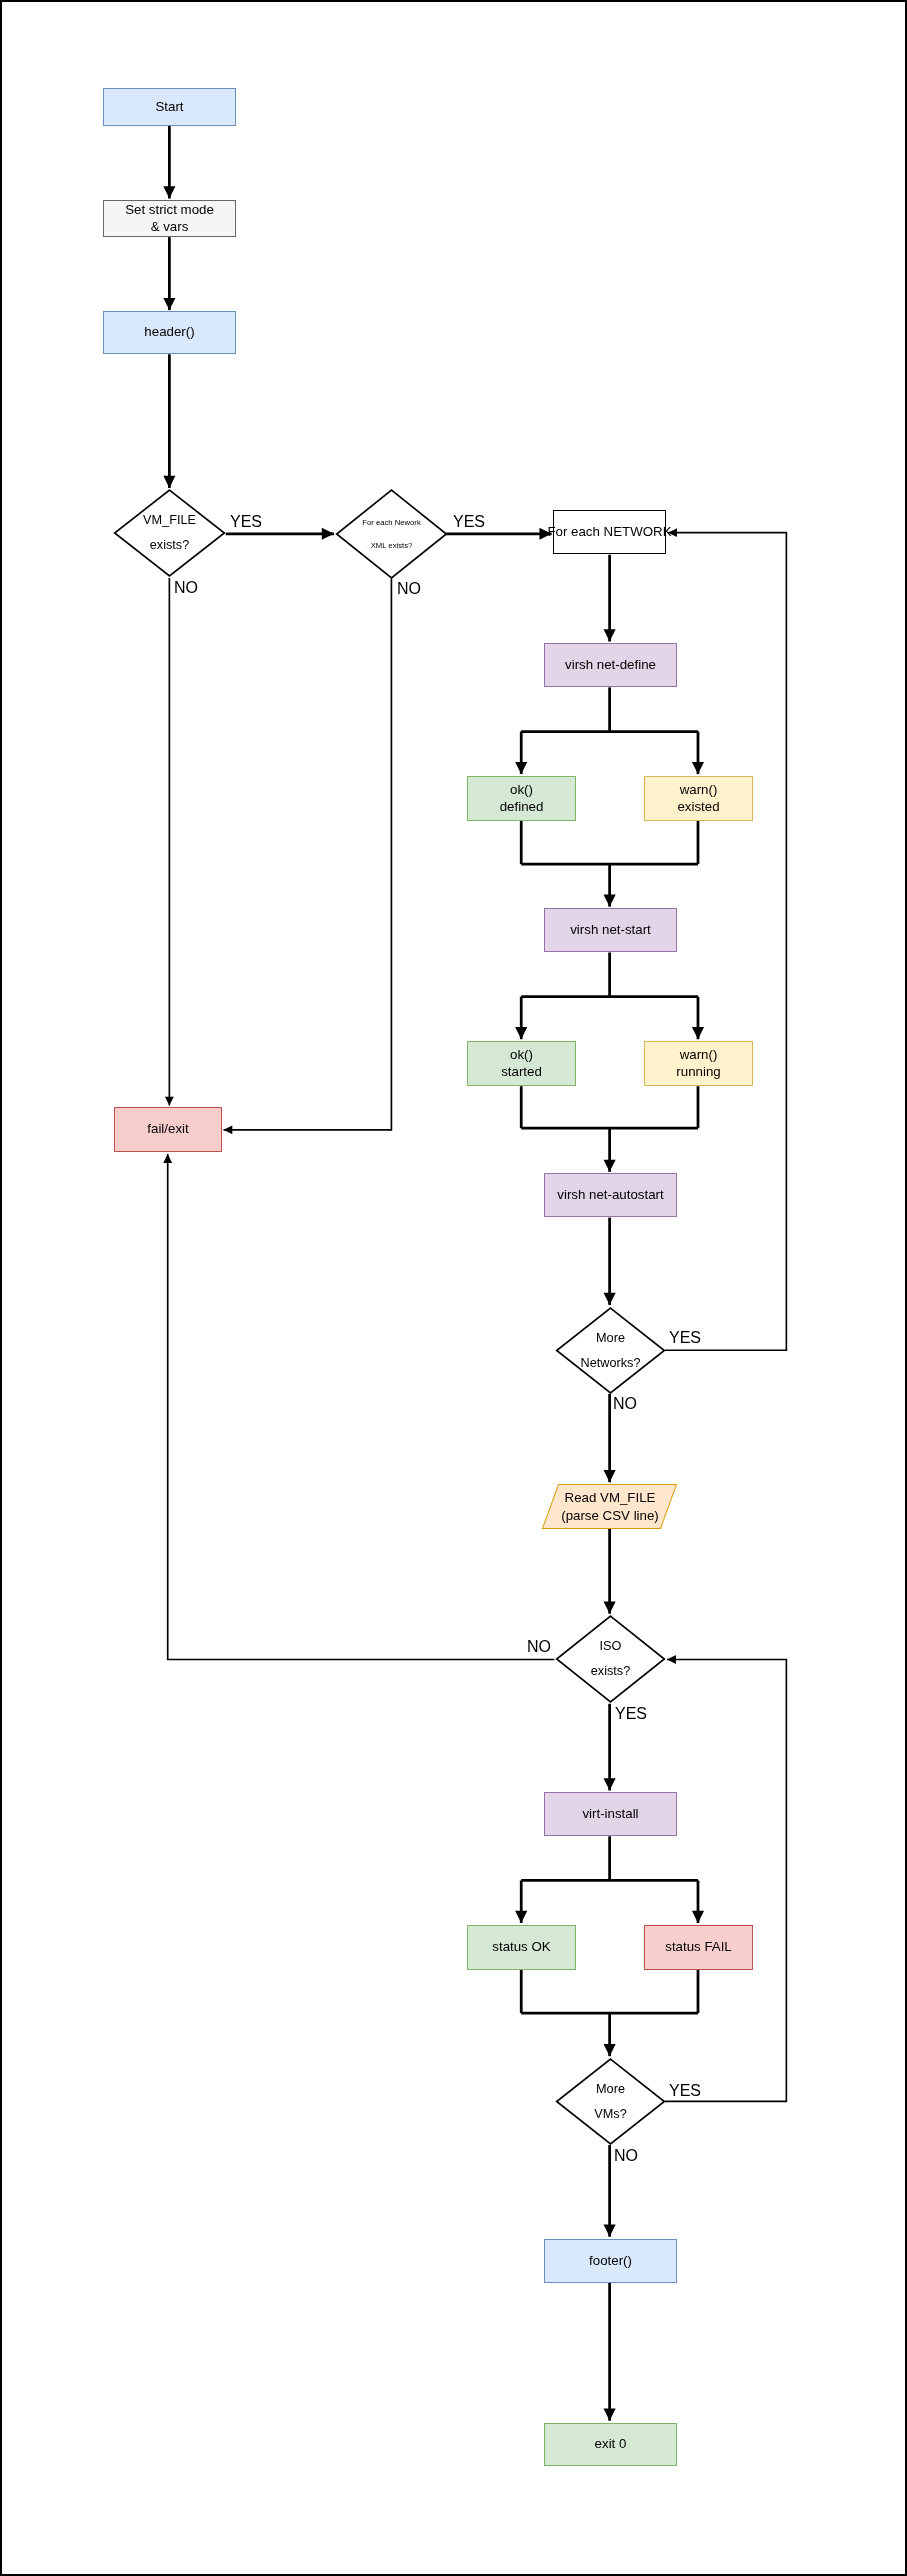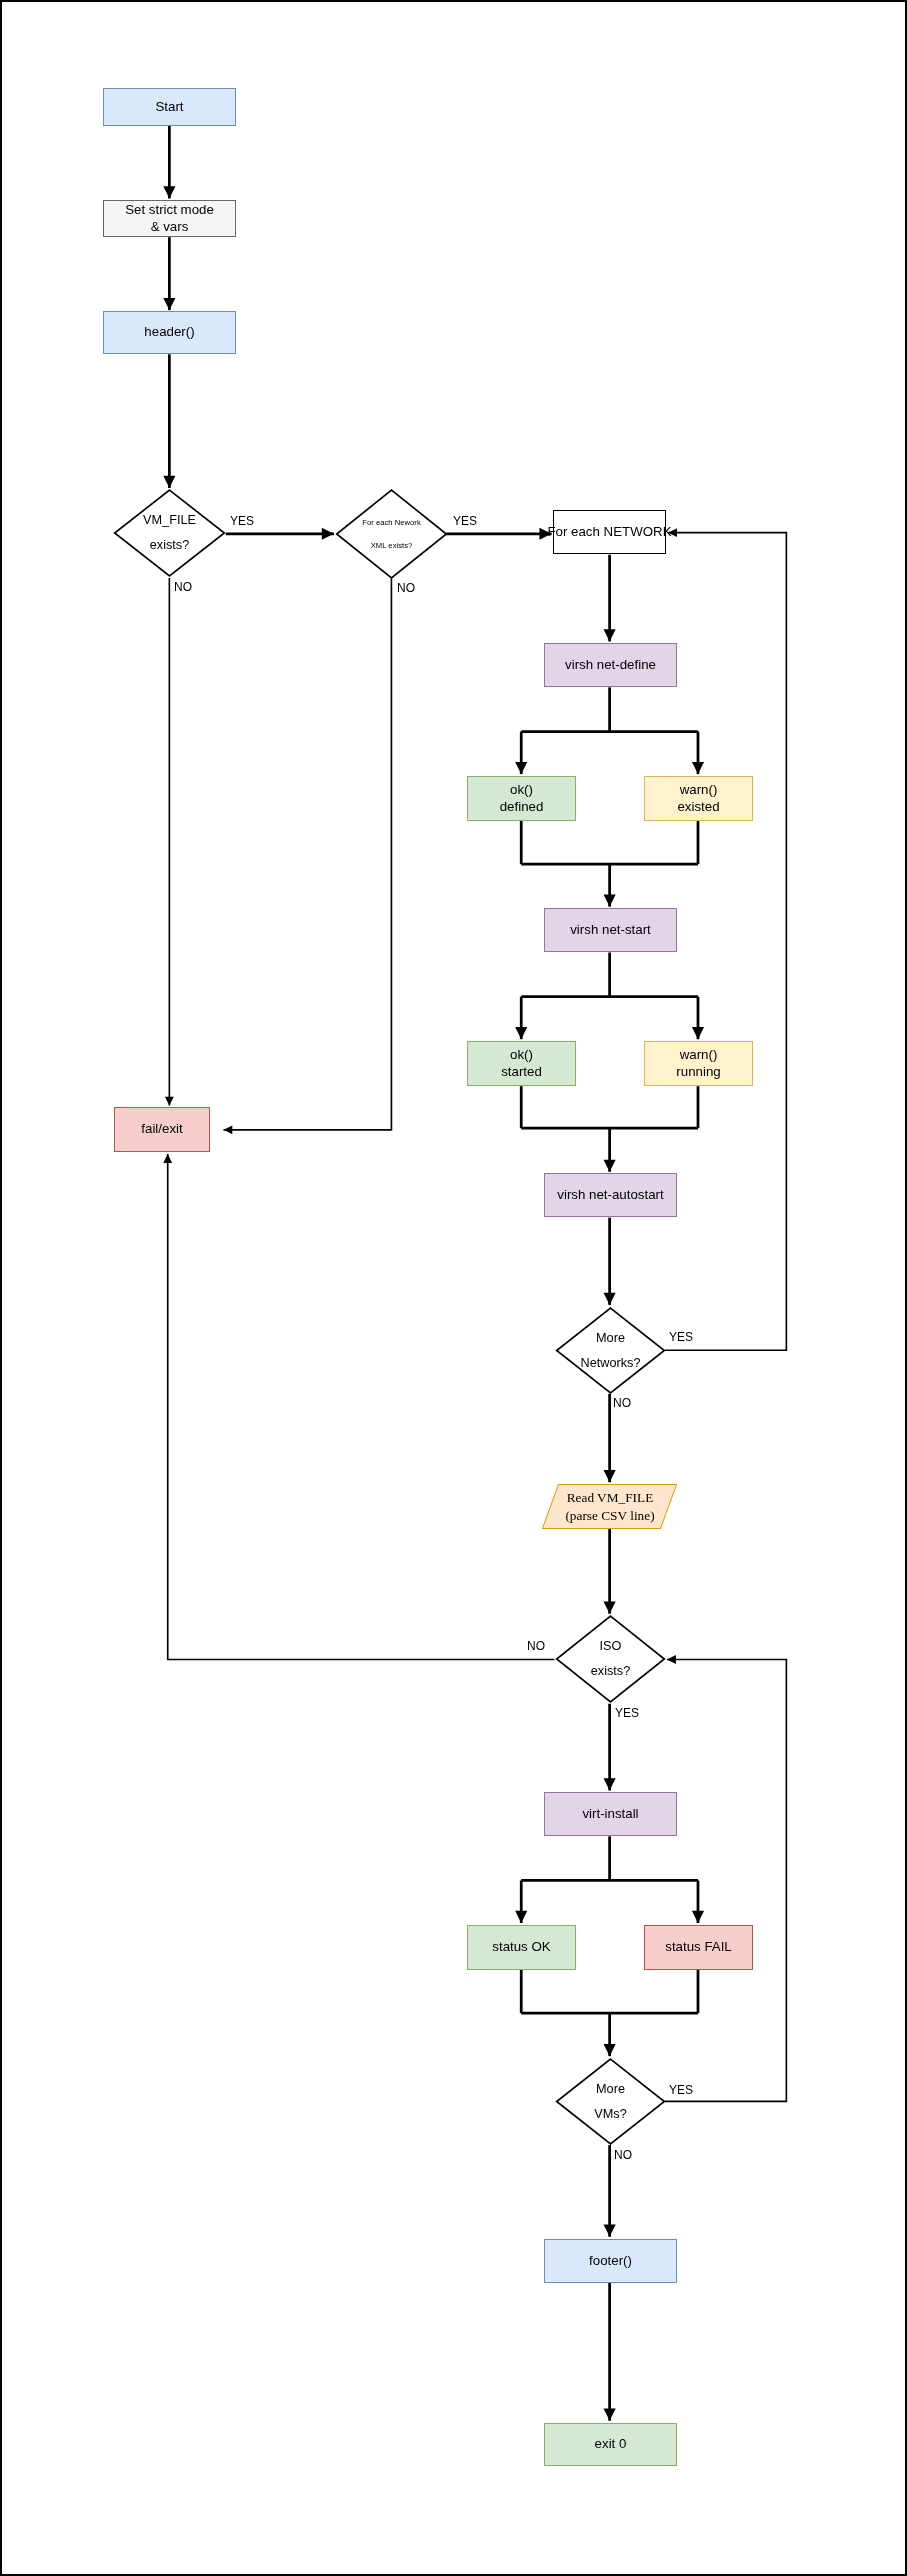--- a/index.html
+++ b/index.html
@@ -23,28 +23,28 @@
   .yellow{background:var(--yellow-fill,#fff2cc);border-color:var(--yellow-stroke,#d6b656);}
   .red   {background:var(--red-fill,#f8cecc);   border-color:var(--red-stroke,#b85450);}
   .plain {background:#ffffff;border-color:#000000;}
   .diamond{position:absolute;z-index:2;}
   .diamond > svg{position:absolute;left:0;top:0;width:100%;height:100%;}
   .diamond polygon{fill:#ffffff;stroke:#000;stroke-width:3;}
   .dlabel{position:absolute;inset:0;display:flex;flex-direction:column;align-items:center;justify-content:center;
           text-align:center;font-size:12.7px;line-height:16.6px;z-index:3;gap:8px;}
   .dlabel.small{font-size:7.7px;line-height:15.5px;}
   .dlabel span{display:block;white-space:nowrap;}
-  .para{position:absolute;z-index:2;font-family:Liberation Serif, serif;}
+  .para{position:absolute;z-index:2;}
   .para-bg{position:absolute;top:0;bottom:0;left:8.3px;right:8.3px;box-sizing:border-box;
            background:var(--orange-fill,#ffe6cc);border:1.7px solid var(--orange-stroke,#d79b00);
            transform:skewX(-20deg);}
   .plabel{position:absolute;inset:0;display:flex;flex-direction:column;align-items:center;justify-content:center;
           text-align:center;font-size:13.3px;line-height:17.7px;z-index:3;}
   .plabel span{display:block;white-space:nowrap;}
-  .elabel{position:absolute;z-index:4;font-size:12px;line-height:13.3px;white-space:nowrap;}
+  .elabel{position:absolute;z-index:4;font-size:16px;line-height:13.3px;white-space:nowrap;}
 </style>
 </head>
 <body>
 
 <div class="page">
 
   <div class="canvas">
 
     <svg class="edges" width="907" height="2576" viewBox="0 0 1642 4662">
       <defs>
@@ -123,21 +123,21 @@
     <div class="diamond" style="left:111px;top:487px;width:113px;height:88px">
       <svg viewBox="0 0 204 160" preserveAspectRatio="none">
         <polygon points="102,2 201,80 102,158 3,80"></polygon>
       </svg>
       <div class="dlabel">
         <span>VM_FILE</span>
         <span>exists?</span>
       </div>
     </div>
 
-    <div class="node terminal red" style="left:112px;top:1105px;width:96px;height:45px">
+    <div class="node terminal red" style="left:112px;top:1105px;width:108px;height:45px">
       <span>fail/exit</span>
     </div>
 
     <div class="diamond" style="left:333px;top:487px;width:113px;height:90px">
       <svg viewBox="0 0 204 162" preserveAspectRatio="none">
         <polygon points="102,2 201,81 102,160 3,81"></polygon>
       </svg>
       <div class="dlabel small">
         <span>For each Nework</span>
         <span>XML exists?</span>

